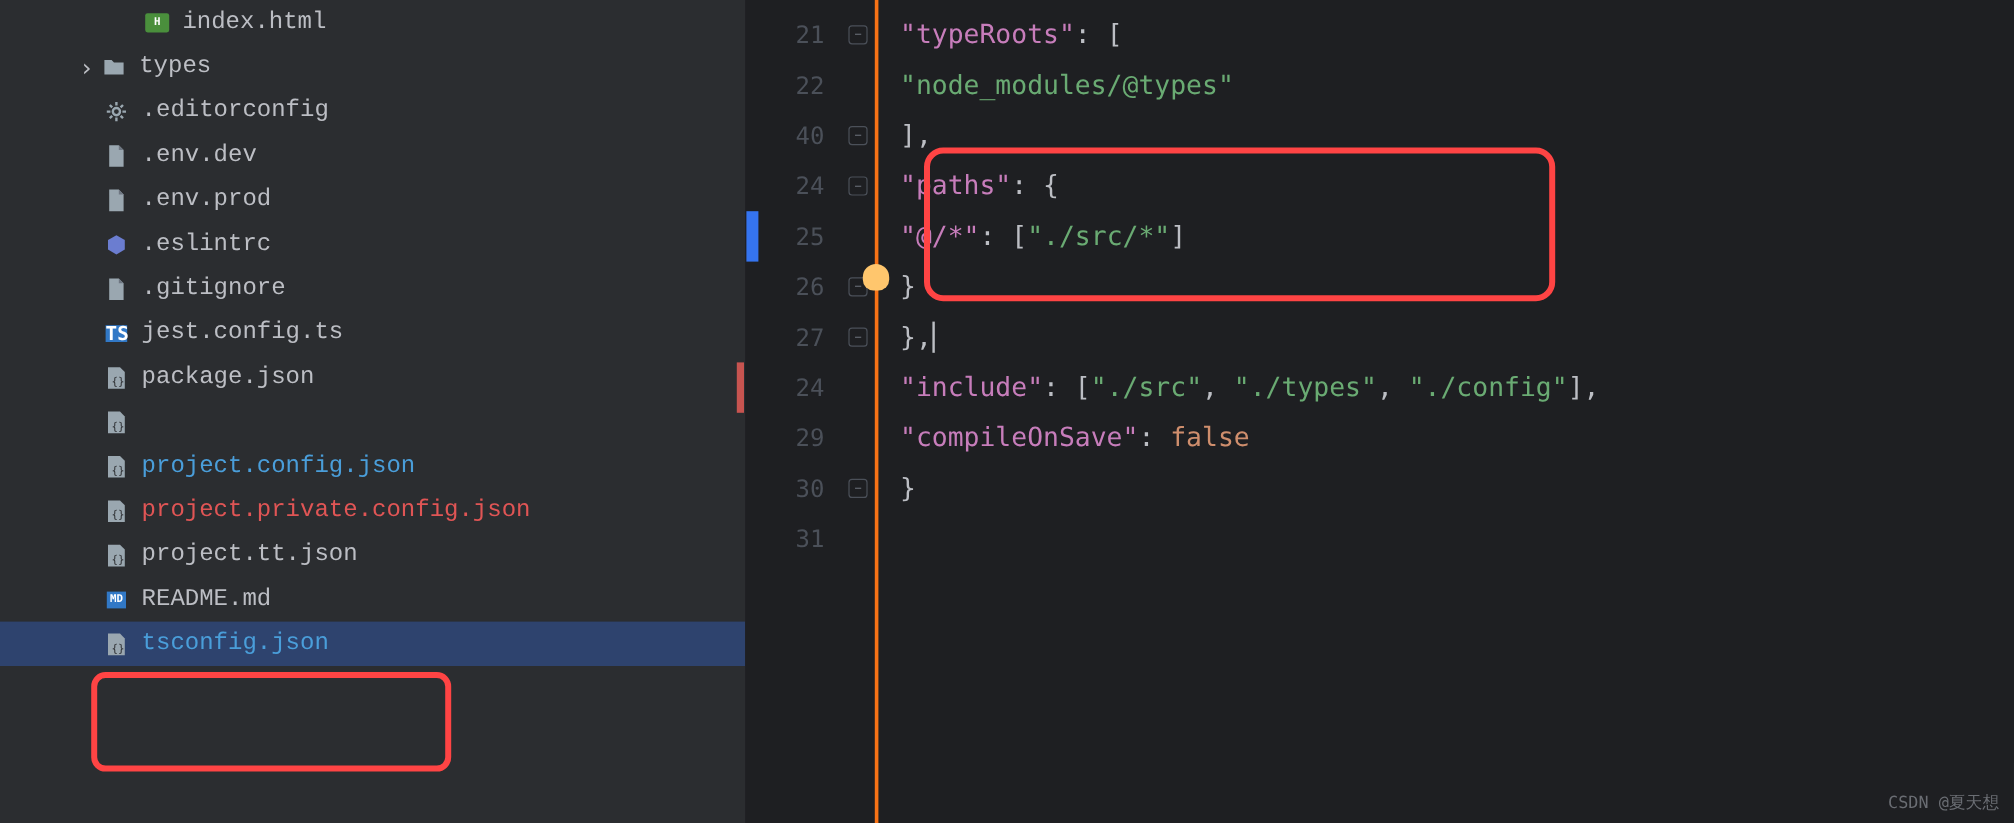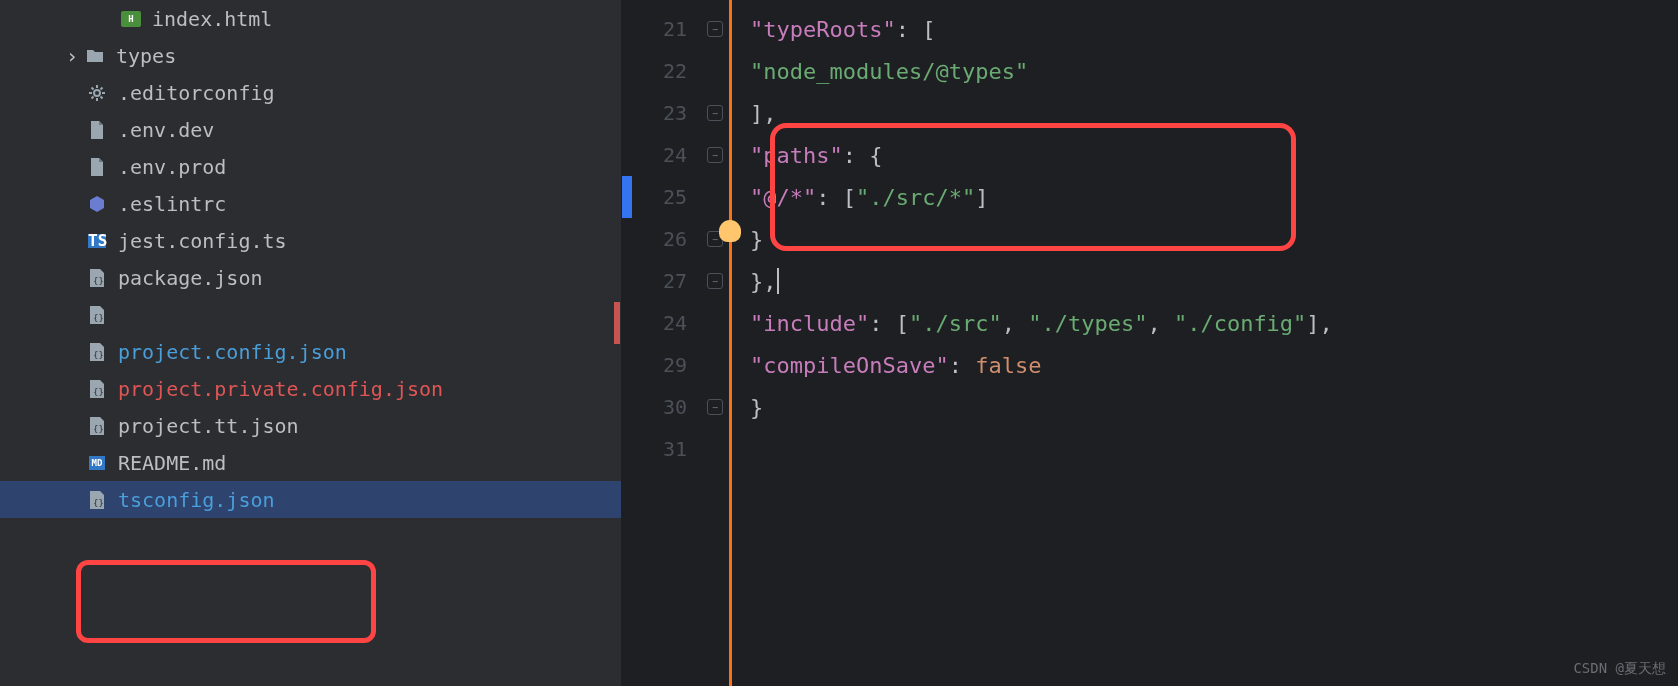--- a/index.html
+++ b/index.html
@@ -43,21 +43,21 @@
       margin-right: 10px;
       display: inline-flex;
       align-items: center;
       justify-content: center;
       flex-shrink: 0;
     }
     .icon-html { background:#4a8f3c; color:#fff; font-size:9px; font-weight:bold; border-radius:2px; width:20px; height:16px; line-height:16px; text-align:center;}
     .icon-js { background:#f0db4f; color:#323330; font-size:10px; font-weight:bold; width:18px; height:14px; text-align:center; line-height:14px;}
     .icon-ts { background:#3178c6; color:#fff; font-size:16px; font-weight:bold; width:18px; height:14px; text-align:center; line-height:14px;}
     .icon-md { background:#3178c6; color:#fff; font-size:9px; font-weight:bold; width:16px; height:14px; text-align:center; line-height:14px;}
-    .filename { color: #bcbec4; }
+    .filename { color: #bcbec4; font-family: Liberation Mono, monospace; }
     .filename.modified { color: #4a9eda; }
     .filename.error { color: #e05555; }
     .red-box-sidebar {
       position: absolute;
       border: 5px solid #ff4444;
       border-radius: 12px;
       left: 76px;
       width: 300px;
       top: 560px;
       height: 83px;
@@ -219,20 +219,29 @@
       <div class="tree-item indent-1">
         <span class="icon">
           <svg width="20" height="20" viewBox="0 0 20 20">
             <path fill="#6b7dd0" d="M10 2l7 4v8l-7 4-7-4V6z"></path>
           </svg>
         </span>
         <span class="filename">.eslintrc</span>
       </div>
       <div class="tree-item indent-1">
         <span class="icon">
+          <svg width="16" height="20" viewBox="0 0 16 20">
+            <path fill="#9aa7b0" d="M2 1h8l4 4v14H2z"></path>
+            <path fill="#6e7681" d="M10 1v4h4z"></path>
+          </svg>
+        </span>
+        <span class="filename">.gitignore</span>
+      </div>
+      <div class="tree-item indent-1">
+        <span class="icon">
           <span class="icon-ts">TS</span>
         </span>
         <span class="filename">jest.config.ts</span>
       </div>
       <div class="tree-item indent-1">
         <span class="icon">
           <svg width="18" height="20" viewBox="0 0 18 20">
             <path fill="#9aa7b0" d="M2 1h10l4 4v14H2z"></path>
             <text x="5" y="16" font-size="9" fill="#2b2d30">{}</text>
           </svg>
@@ -298,21 +307,21 @@
 <div class="editor">
   <div class="gutter">
     <div class="line-num">
         <span>21</span>
         <span class="fold-icon">−</span>
       </div>
     <div class="line-num">
         <span>22</span>
       </div>
     <div class="line-num">
-        <span>23</span>
+        <span>40</span>
         <span class="fold-icon">−</span>
       </div>
     <div class="line-num">
         <span>24</span>
         <span class="fold-icon">−</span>
       </div>
     <div class="line-num">
         <span class="cursor-mark"></span>
         <span>25</span>
       </div>

